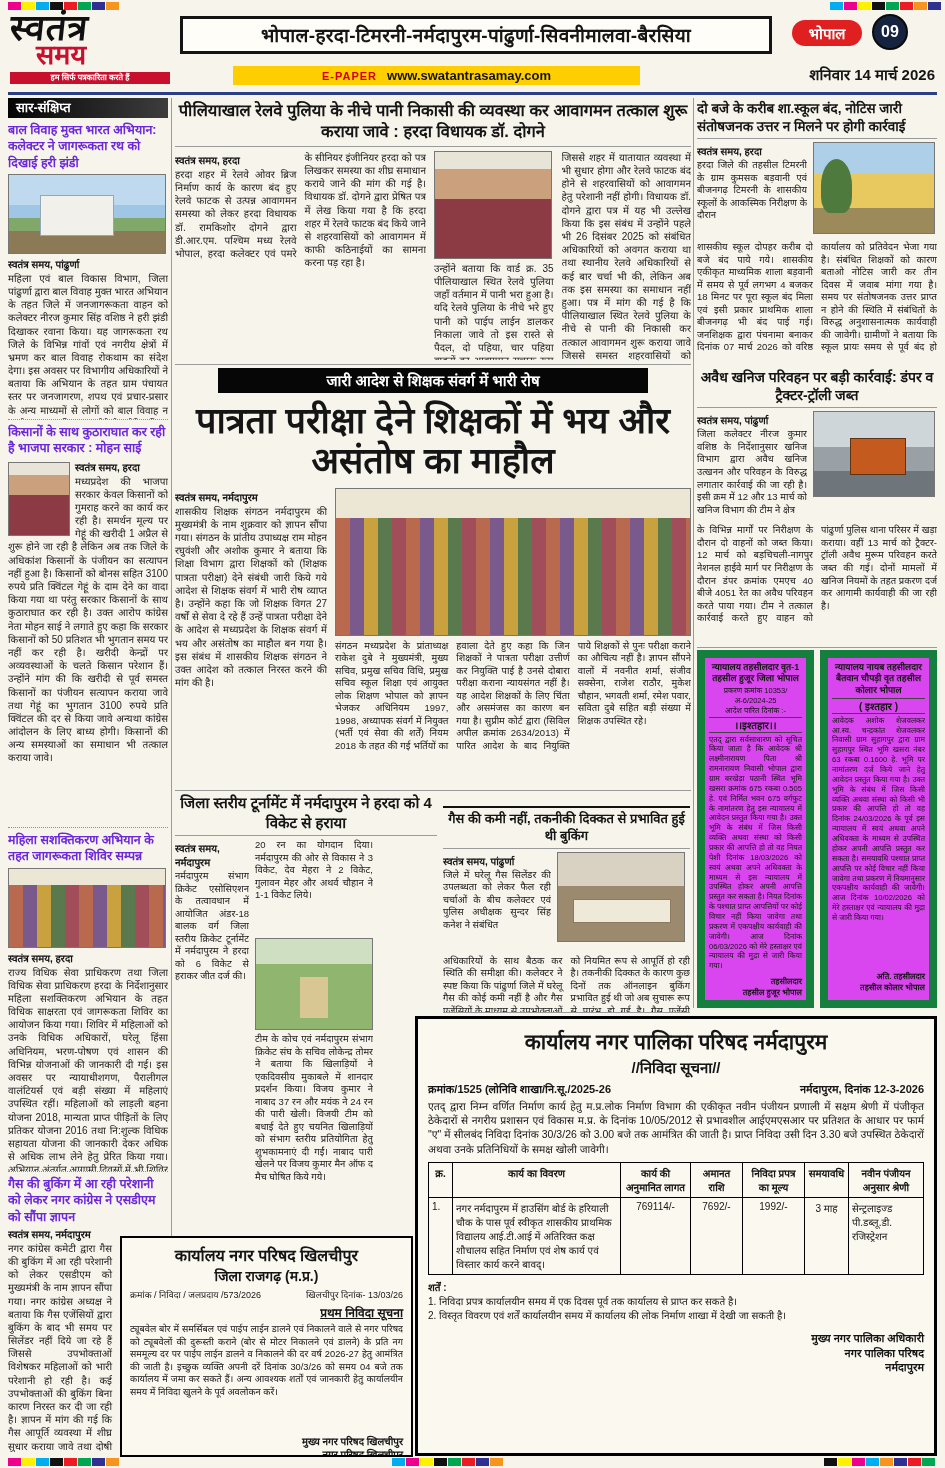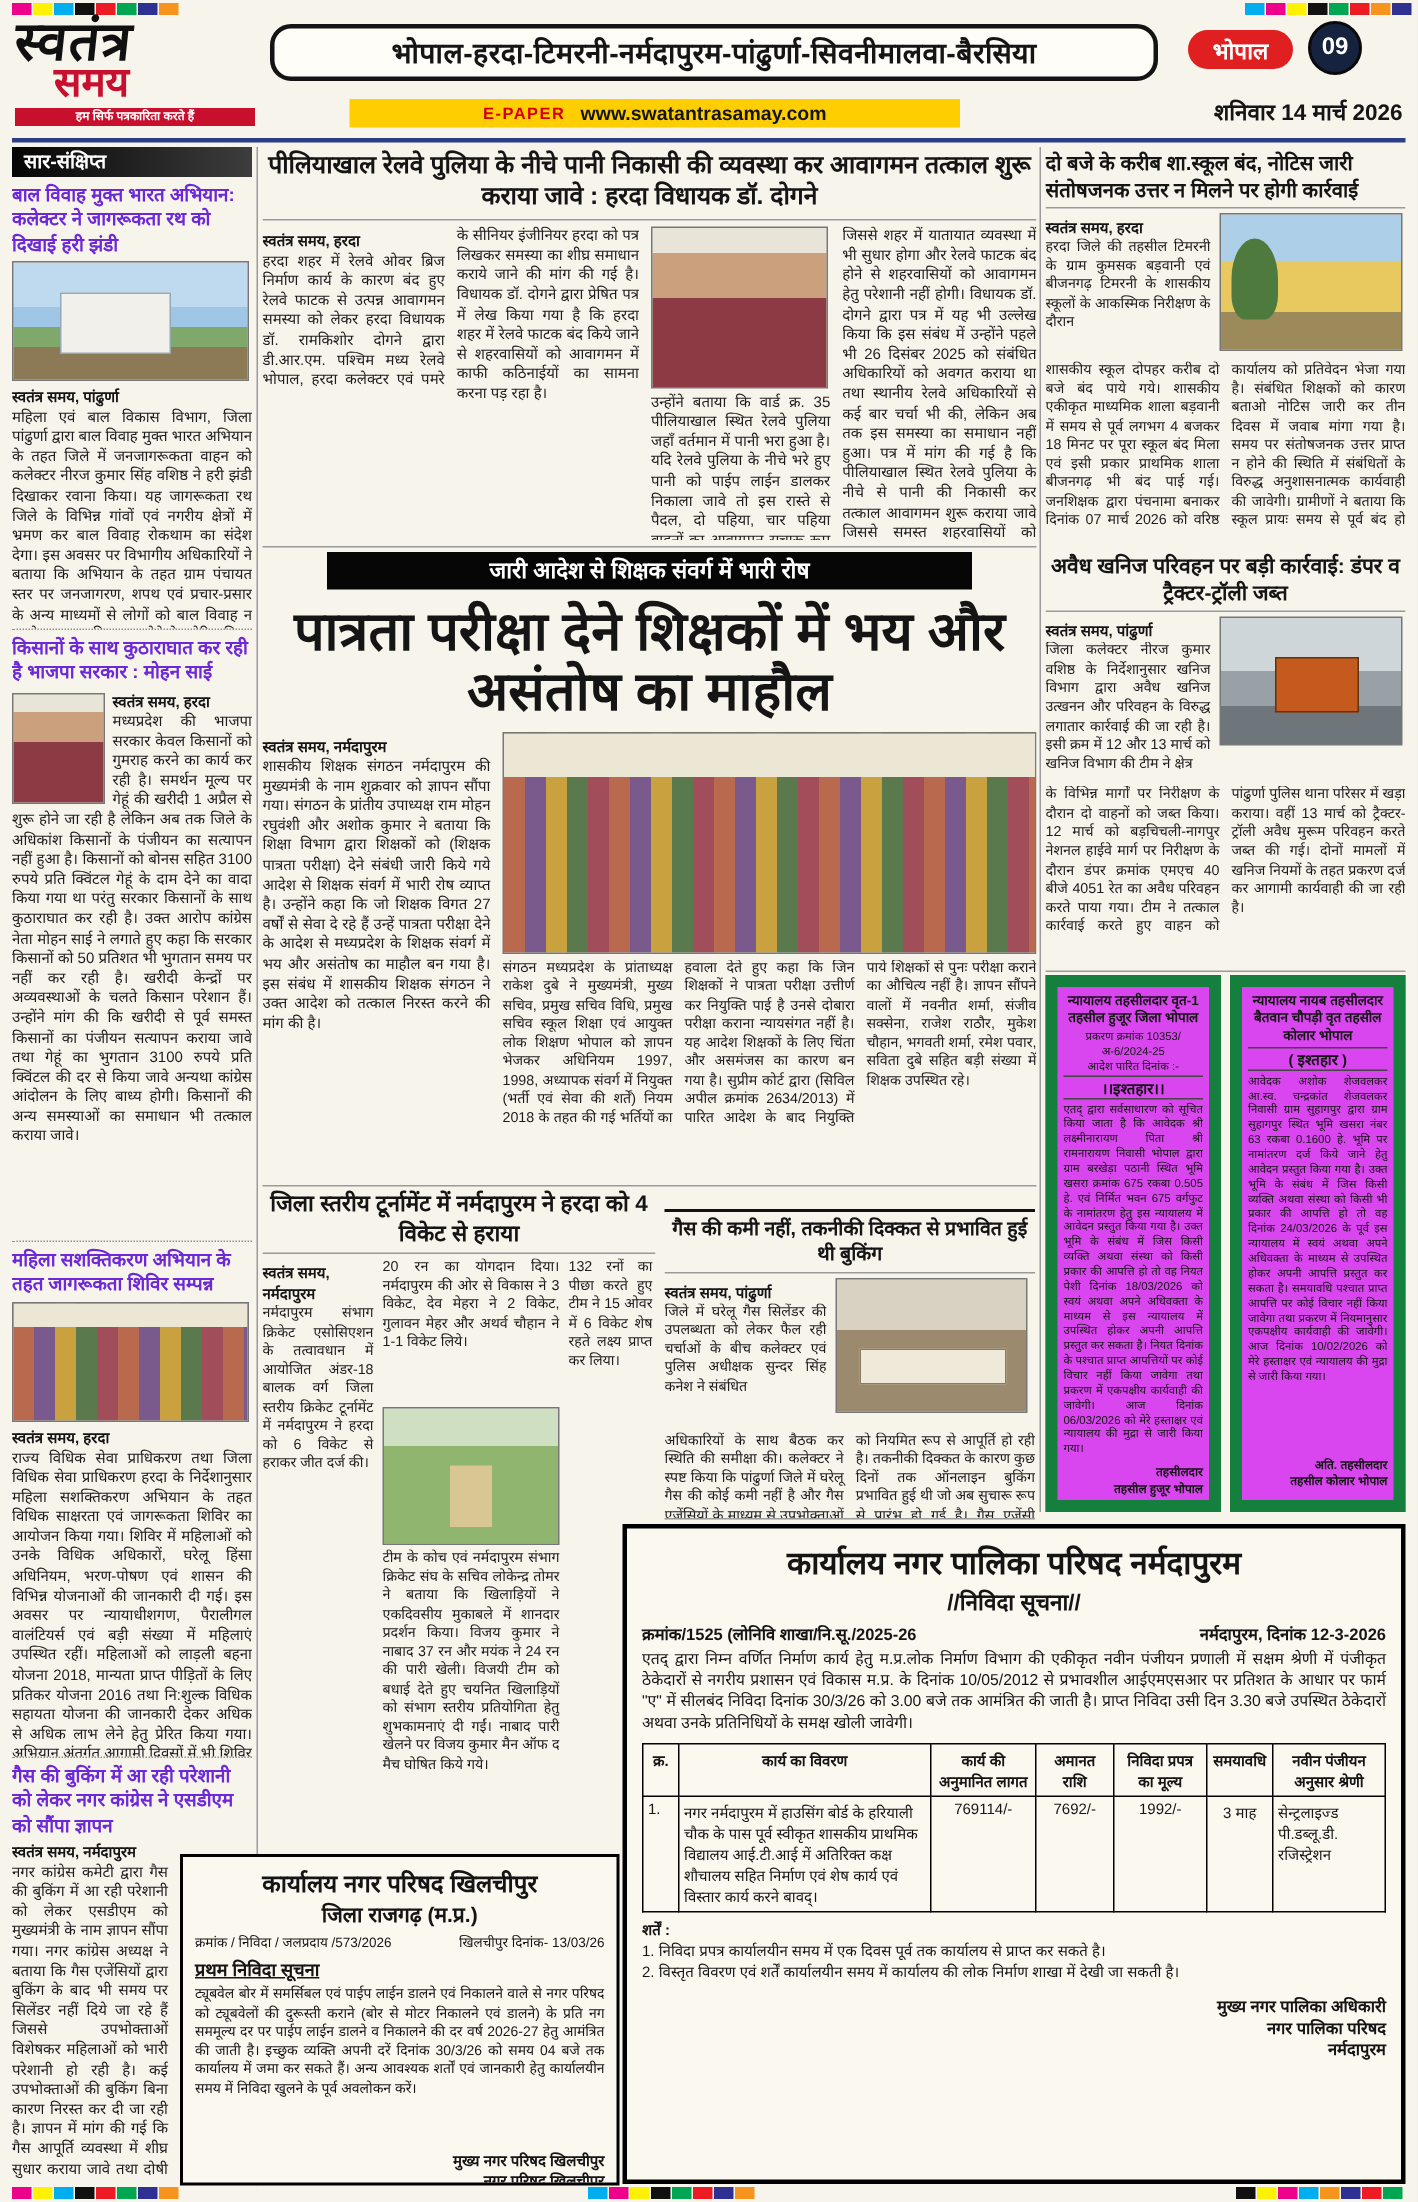--- a/index.html
+++ b/index.html
@@ -11,21 +11,21 @@
   
   .colorbar{display:flex;gap:1px}
   .colorbar span{width:13px;height:8px;display:block}
   .cb1{background:#00aeef}.cb2{background:#ec008c}.cb3{background:#fff200}.cb4{background:#111}
   .cb5{background:#00a651}.cb6{background:#ed1c24}.cb7{background:#2e3192}.cb8{background:#f7941d}
   
   .c-logo{left:10px;top:10px;width:162px;height:80px}
   .logo-top{font-size:36px;font-weight:800;color:#101010;transform:skewX(-6deg);letter-spacing:1px;line-height:1}
   .logo-bottom{font-size:27px;font-weight:800;color:#c8102e;margin-left:26px;margin-top:-4px;line-height:1}
   .logo-ribbon{margin-top:3px;background:#c8102e;color:#fff;font-size:8px;font-weight:700;text-align:center;height:12px;line-height:12px;width:160px}
-  .c-strip{left:180px;top:16px;width:592px;height:38px;border:3px solid #141414;border-radius:14px;display:flex;align-items:center;justify-content:center;background:#fffdf7}
+  .c-strip{left:180px;top:16px;width:592px;height:38px;border:3px solid #141414;border-radius:0;display:flex;align-items:center;justify-content:center;background:#fffdf7}
   .c-strip .t{font-size:19px;font-weight:800;white-space:nowrap;letter-spacing:.3px}
   .c-badge{left:792px;top:20px;width:70px;height:26px;background:#e02020;border-radius:13px;color:#fff;font-size:15px;font-weight:800;display:flex;align-items:center;justify-content:center}
   .c-pageno{left:872px;top:14px;width:36px;height:36px;border-radius:50%;background:#16233f;border:2px solid #0a0a0a;color:#fff;font-size:16px;font-weight:800;display:flex;align-items:center;justify-content:center}
   .c-band{left:233px;top:66px;width:407px;height:19px;background:#ffce00;display:flex;align-items:center;justify-content:center;gap:10px}
   .c-band .ep{color:#d40000;font-weight:800;font-size:11px;letter-spacing:1px}
   .c-band .ww{color:#141414;font-weight:800;font-size:13px}
   .c-date{left:735px;top:64px;width:200px;height:20px;text-align:right;font-size:15px;font-weight:800}
   .c-rule{left:8px;top:92px;width:929px;height:0;border-top:3px solid #2b3f86}
   
   .h-side{color:#6d28d9;font-weight:800;font-size:12.5px;line-height:1.3}
@@ -84,21 +84,21 @@
   .tnp-intro{font-size:10.5px;line-height:1.35;text-align:justify}
   table.tnp{border-collapse:collapse;width:100%;margin-top:6px}
   table.tnp th,table.tnp td{border:1.5px solid #000;font-size:10px;padding:3px;vertical-align:top}
   table.tnp th{font-weight:800;text-align:center}
   .tnp-notes{font-size:10px;margin-top:6px;line-height:1.4}
   .tnp-sig{text-align:right;font-size:11px;font-weight:800;line-height:1.35;margin-top:8px}
   .c-tkh{left:120px;top:1236px;width:293px;height:221px;border:2.5px solid #000;background:#fbf8f0;padding:6px 8px}
   .tkh-t1{font-size:16px;font-weight:800;text-align:center}
   .tkh-t2{font-size:14px;font-weight:700;text-align:center}
   .tkh-refs{display:flex;justify-content:space-between;font-size:9px;font-weight:400;margin:3px 0}
-  .tkh-h{font-size:12px;font-weight:800;text-align:left;text-decoration:underline;margin-bottom:2px}
+  .tkh-h{font-size:12px;font-weight:800;text-align:right;text-decoration:underline;margin-bottom:2px}
   .tkh-b{font-size:9.3px;line-height:1.35;text-align:justify}
   .tkh-s{font-size:10px;font-weight:800;text-align:right;margin-top:4px;line-height:1.3}
   
   .d-v-main{left:171px;top:98px;height:1359px}
   .d-v-right{left:693px;top:98px;height:910px}
   .d-h-1{left:175px;top:364px;width:516px}
   .d-h-2{left:697px;top:647px;width:240px}
   .d-h-3{left:175px;top:790px;width:516px}
   .d-h-4{left:443px;top:1012px;width:247px}
 </style>
@@ -272,21 +272,20 @@
     <div style="display:flex;gap:6px">
       <div style="width:74px">
         <div class="byline">स्वतंत्र समय, नर्मदापुरम</div>
         <div class="bodytxt small clip" style="height:330px">नर्मदापुरम संभाग क्रिकेट एसोसिएशन के तत्वावधान में आयोजित अंडर-18 बालक वर्ग जिला स्तरीय क्रिकेट टूर्नामेंट में नर्मदापुरम ने हरदा को 6 विकेट से हराकर जीत दर्ज की।</div>
       </div>
       <div style="width:118px">
         <div class="bodytxt small clip" style="height:96px">20 रन का योगदान दिया। नर्मदापुरम की ओर से विकास ने 3 विकेट, देव मेहरा ने 2 विकेट, गुलावन मेहर और अथर्व चौहान ने 1-1 विकेट लिये।</div>
         <div class="ph ph-cricket" style="width:118px;height:92px;margin:3px 0"></div>
         <div class="bodytxt small clip" style="height:168px">टीम के कोच एवं नर्मदापुरम संभाग क्रिकेट संघ के सचिव लोकेन्द्र तोमर ने बताया कि खिलाड़ियों ने एकदिवसीय मुकाबले में शानदार प्रदर्शन किया। विजय कुमार ने नाबाद 37 रन और मयंक ने 24 रन की पारी खेली। विजयी टीम को बधाई देते हुए चयनित खिलाड़ियों को संभाग स्तरीय प्रतियोगिता हेतु शुभकामनाएं दी गईं। नाबाद पारी खेलने पर विजय कुमार मैन ऑफ द मैच घोषित किये गये।</div>
       </div>
-      <div class="bodytxt small clip" style="width:56px;height:368px">132 रनों का पीछा करते हुए टीम ने 15 ओवर में 6 विकेट शेष रहते लक्ष्य प्राप्त कर लिया।</div>
     </div>
   </div>
 
   <div class="abs c-gas clip">
     <div class="gas-h">गैस की कमी नहीं, तकनीकी दिक्कत से प्रभावित हुई थी बुकिंग</div>
     <div class="hline" style="margin:3px 0"></div>
     <div style="display:flex;gap:6px">
       <div style="width:108px">
         <div class="byline">स्वतंत्र समय, पांढुर्णा</div>
         <div class="bodytxt small clip" style="height:82px">जिले में घरेलू गैस सिलेंडर की उपलब्धता को लेकर फैल रही चर्चाओं के बीच कलेक्टर एवं पुलिस अधीक्षक सुन्दर सिंह कनेश ने संबंधित</div>

